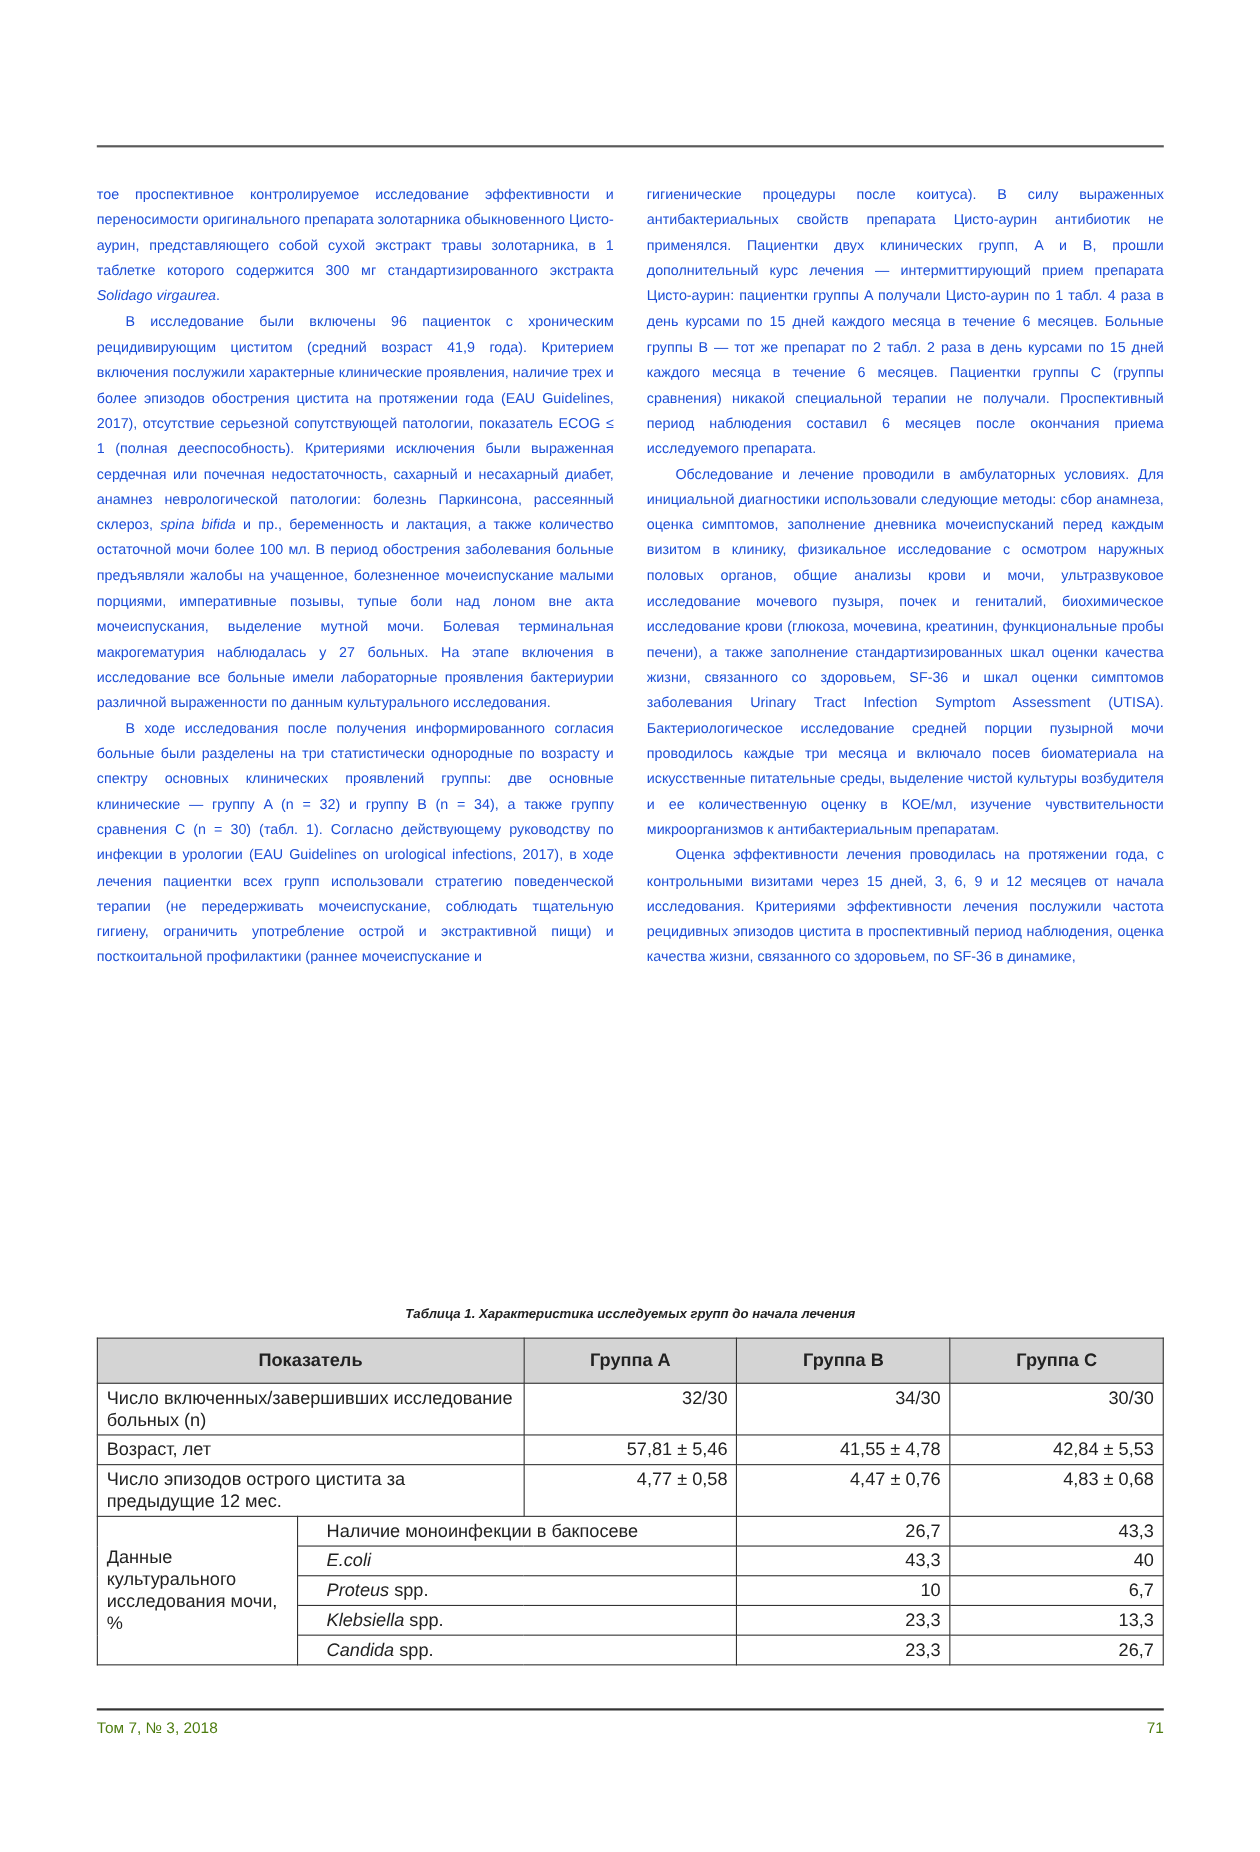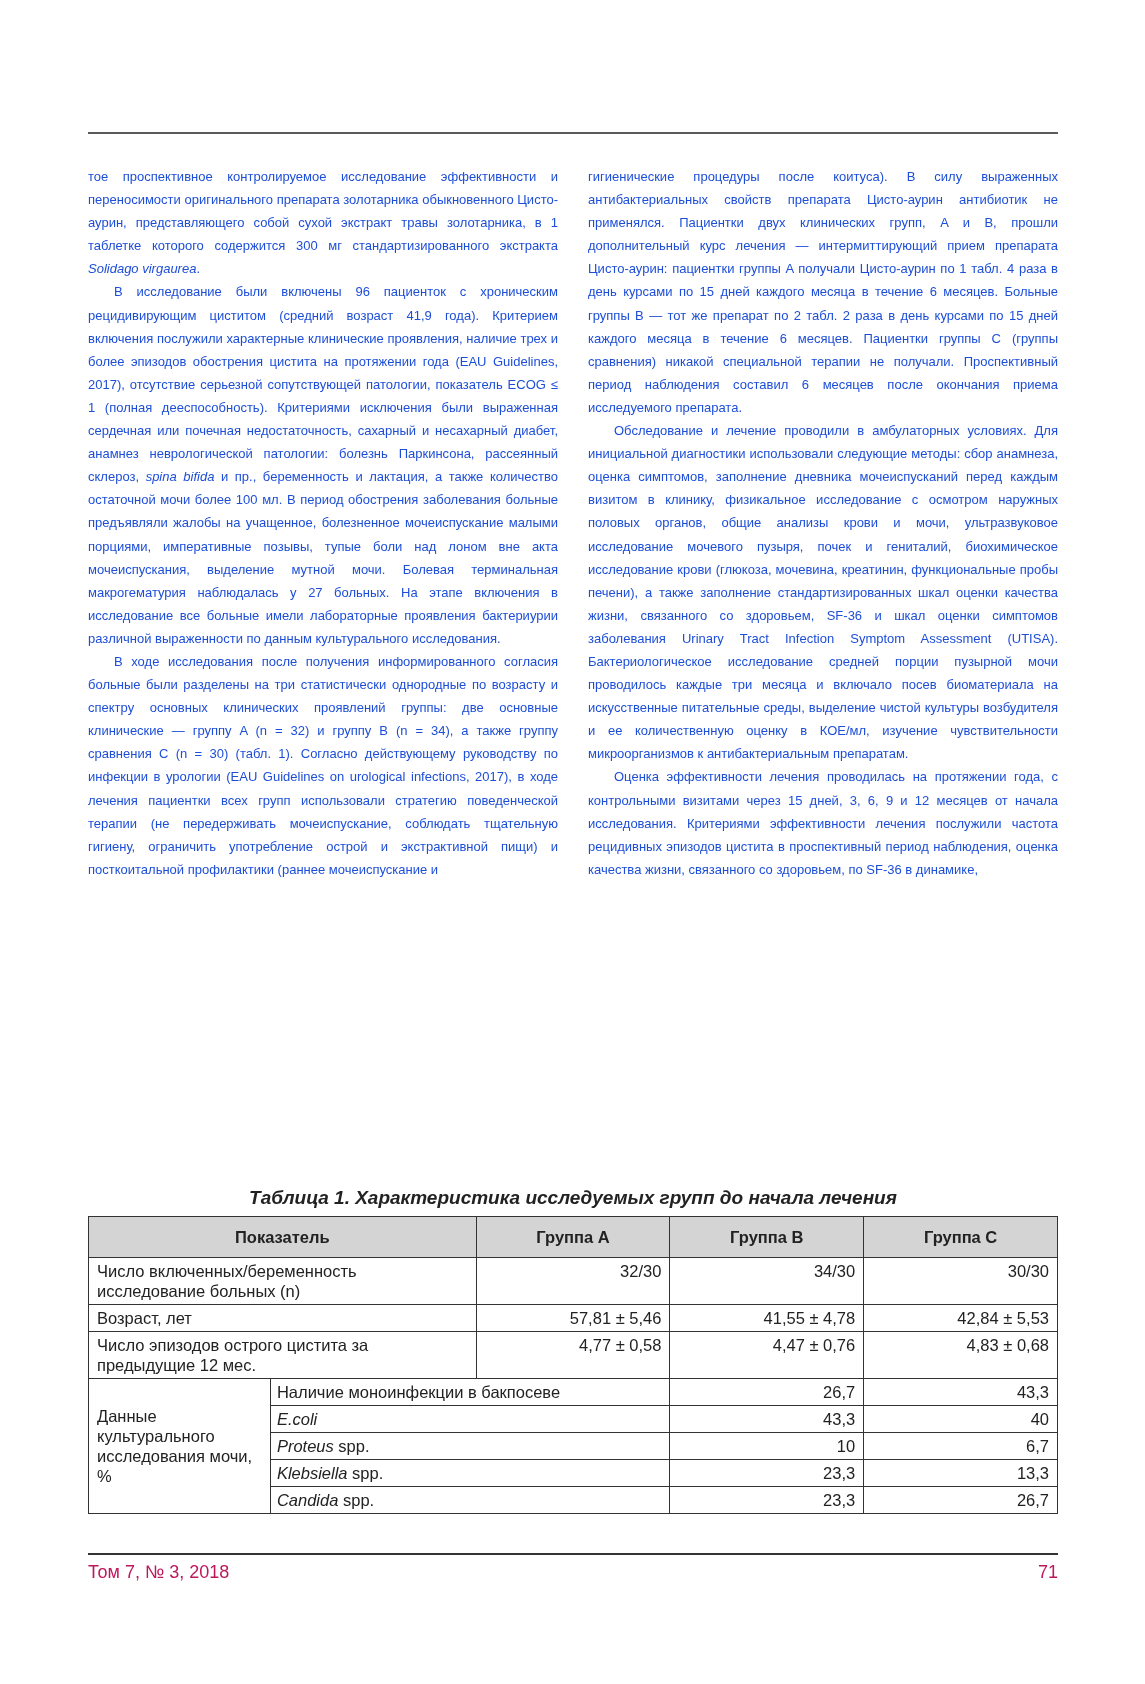--- a/index.html
+++ b/index.html
@@ -4,30 +4,30 @@
 <style>
   html, body { margin: 0; padding: 0; background: #ffffff; }
   body { width: 1145px; height: 1684px; position: relative; overflow: hidden; color: #1e1e1e; }
   .page { position: absolute; left: 0; top: 0; width: 1145px; height: 1684px; }
   .top-rule { position: absolute; left: 88px; top: 132px; width: 970px; height: 2px; background: #5a5a5a; }
   .columns { position: absolute; left: 88px; top: 165px; width: 970px; display: flex; justify-content: space-between; }
   .col { width: 470px; font-family: Liberation Sans, sans-serif; font-size: 13px; line-height: 23.1px; text-align: justify; color: #1d4ed8; }
   .col p { margin: 0; text-indent: 26px; hyphens: manual; }
   .col p.noindent { text-indent: 0; }
   .col i { font-style: italic; }
-  .table-caption { position: absolute; left: 88px; top: 1187px; width: 970px; text-align: center; font-family: "Liberation Sans", "DejaVu Sans", sans-serif; font-weight: bold; font-style: italic; font-size: 19px; color: #222; }
+  .table-caption { position: absolute; left: 88px; top: 1187px; width: 970px; text-align: center; font-family: "Liberation Sans", "DejaVu Sans", sans-serif; font-weight: bold; font-style: italic; font-size: 12px; color: #222; }
   table.t1 { position: absolute; left: 88px; top: 1216px; width: 970px; border-collapse: collapse; font-family: "Liberation Sans", "DejaVu Sans", sans-serif; font-size: 16.5px; color: #222; }
   table.t1 th, table.t1 td { border: 1.4px solid #333; padding: 3px 8px; vertical-align: top; line-height: 20px; }
   table.t1 th { background: #d4d4d4; font-weight: bold; text-align: center; vertical-align: middle; height: 40px; padding: 0 8px; }
   table.t1 td.num { text-align: right; }
   table.t1 td.group-label { vertical-align: middle; margin-left: 38px; }
   table.t1 td.sub { padding-left: 6px; }
-  .ital { font-style: italic; }
+  .ital { font-style: italic; margin-left: 20px; }
   .bottom-rule { position: absolute; left: 88px; top: 1553px; width: 970px; height: 2px; background: #333; }
-  .footer { position: absolute; left: 88px; top: 1562px; width: 970px; height: 28px; font-family: "Liberation Sans", "DejaVu Sans", sans-serif; font-size: 18px; color: #be185d; }
+  .footer { position: absolute; left: 88px; top: 1562px; width: 970px; height: 28px; font-family: "Liberation Sans", "DejaVu Sans", sans-serif; font-size: 14px; color: #4d7c0f; }
   .footer .left { position: absolute; left: 0; top: 0; }
   .footer .center { position: absolute; left: 282px; top: 0; }
   .footer .right { position: absolute; right: 0; top: 0; }
 </style>
 </head>
 <body>
 
 <div class="page">
   <div class="top-rule"></div>
 
@@ -57,21 +57,21 @@
     <thead>
       <tr>
         <th colspan="2">Показатель</th>
         <th>Группа A</th>
         <th>Группа B</th>
         <th>Группа C</th>
       </tr>
     </thead>
     <tbody>
       <tr>
-        <td colspan="2">Число включенных/беременность исследование больных (n)</td>
+        <td colspan="2">Число включенных/завершивших исследование больных (n)</td>
         <td class="num">32/30</td>
         <td class="num">34/30</td>
         <td class="num">30/30</td>
       </tr>
       <tr>
         <td colspan="2">Возраст, лет</td>
         <td class="num">57,81 ± 5,46</td>
         <td class="num">41,55 ± 4,78</td>
         <td class="num">42,84 ± 5,53</td>
       </tr>

